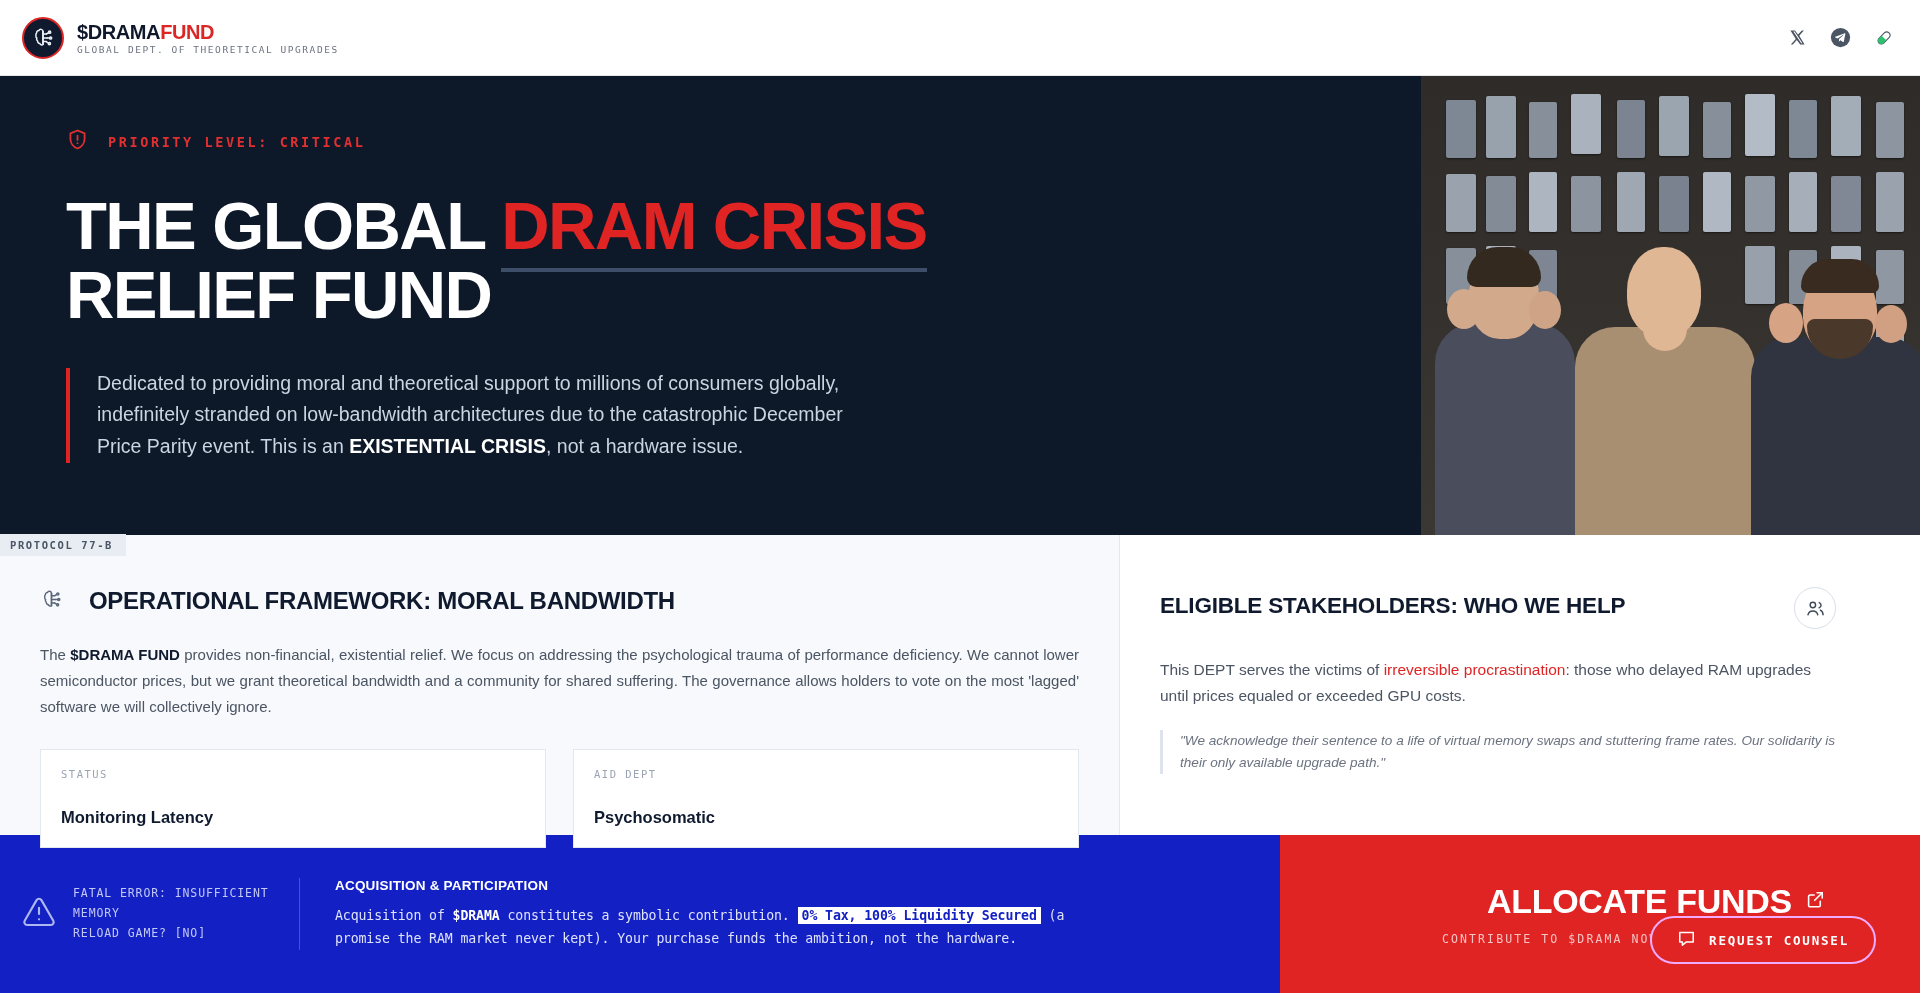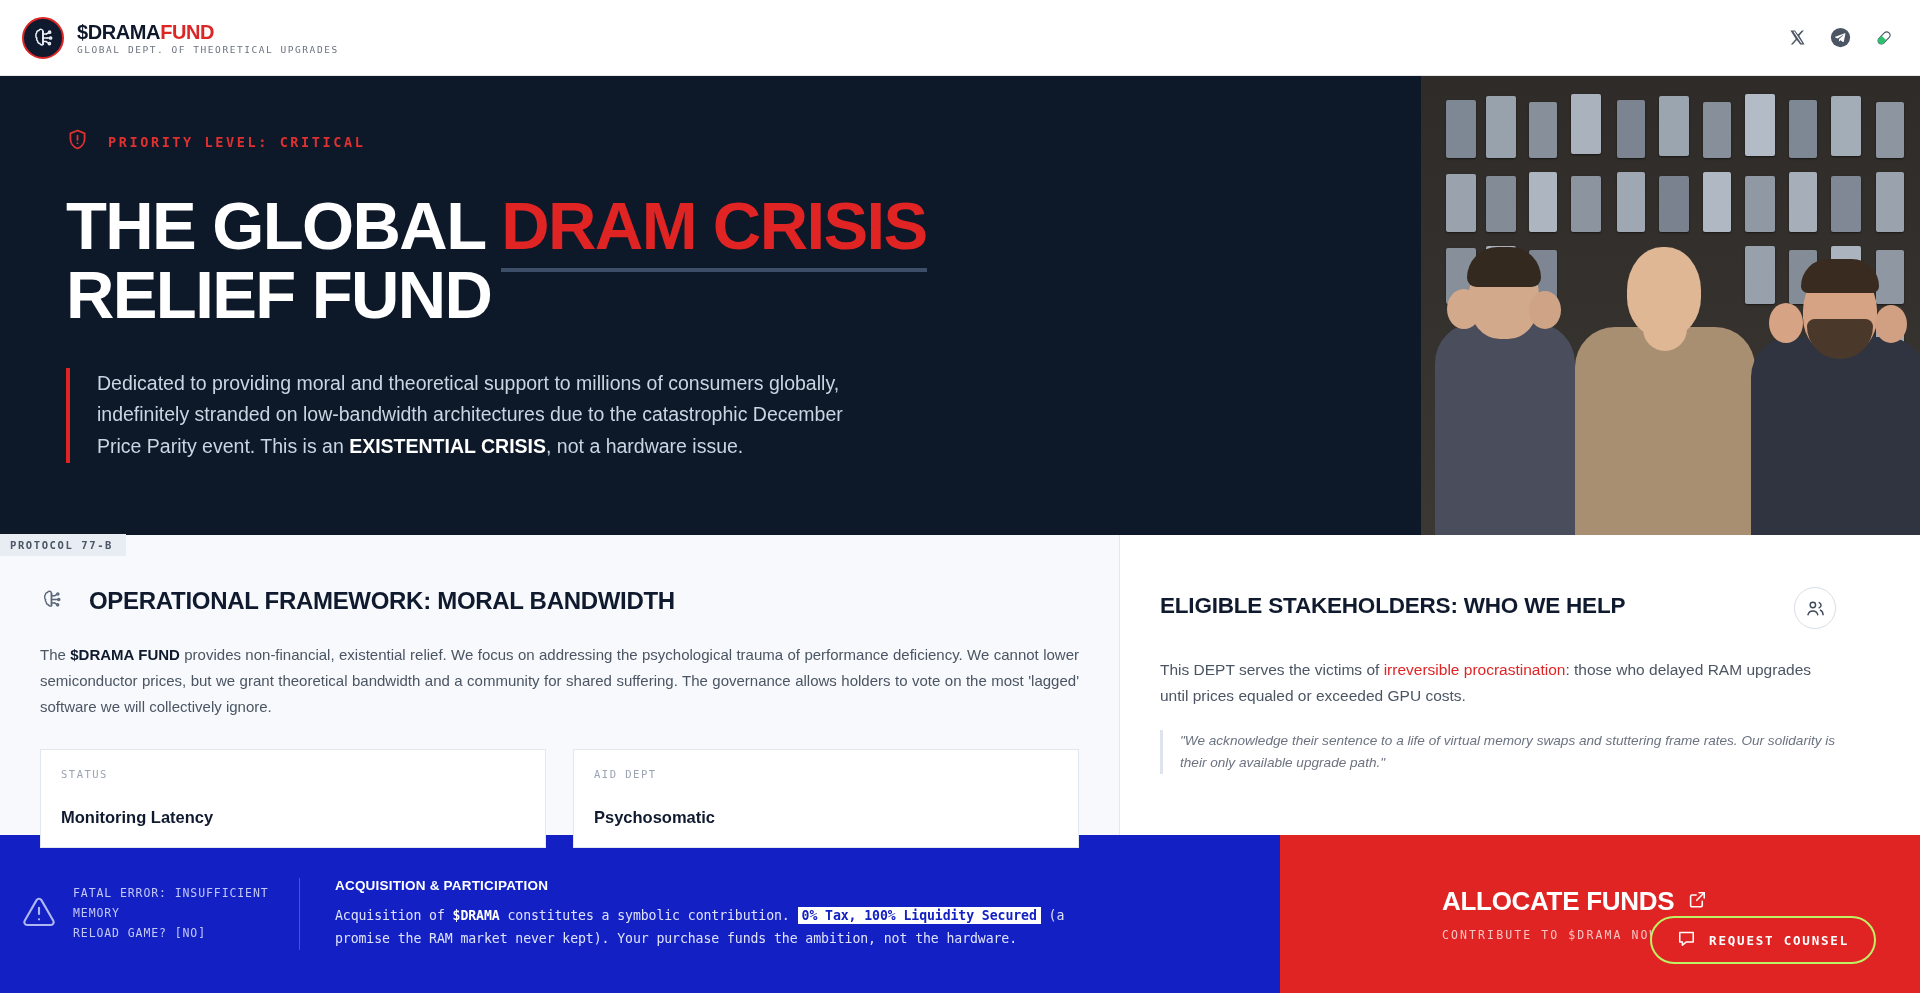--- a/index.html
+++ b/index.html
@@ -155,28 +155,28 @@
   .hl {
     background:#ffffff; color:#1320c4; font-weight:700; padding:1px 4px;
   }
   .bot-red {
     width:640px; background:#e02424; position:relative;
     display:flex; flex-direction:column; justify-content:center;
     padding-left:162px;
   }
   .alloc-row { display:flex; align-items:center; gap:14px; }
   .alloc-title {
-    color:#ffffff; font-size:26px; font-weight:800; letter-spacing:-.3px;
+    color:#ffffff; font-size:34px; font-weight:800; letter-spacing:-.3px;margin-left:45px;
   }
   .alloc-sub {
     color:#f7c3c3; font-size:11.5px; letter-spacing:2.1px; margin-top:11px;
   }
   .counsel-btn {
     position:absolute; right:44px; bottom:29px;
-    height:48px; border:2px solid #bef264; border-radius:26px;
+    height:48px; border:2px solid #f0abfc; border-radius:26px;
     display:flex; align-items:center; gap:13px; padding:0 25px;
     color:#ffffff; font-size:12.5px; letter-spacing:1.8px; font-weight:700;
     background:#e02424; cursor:pointer; white-space:nowrap;
   }
 </style>
 </head>
 <body>
 
 <div class="header">
   <div class="brand">

